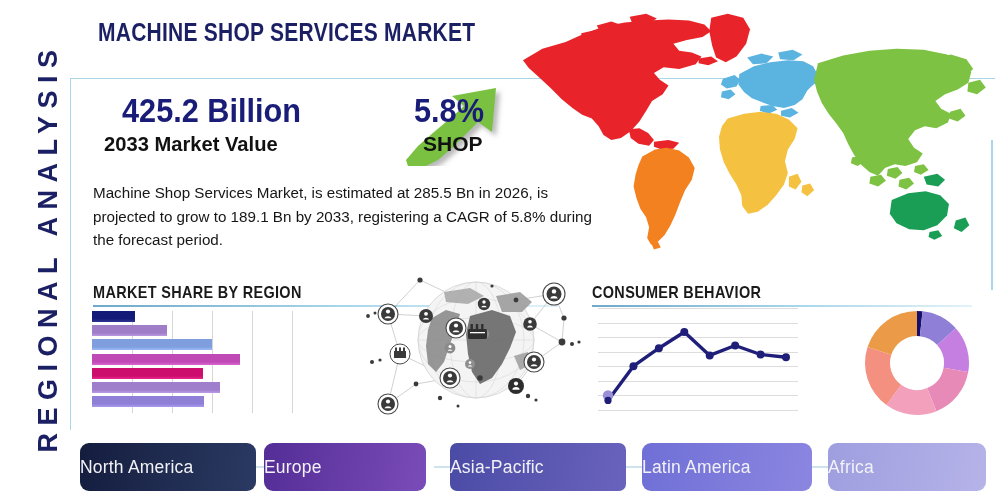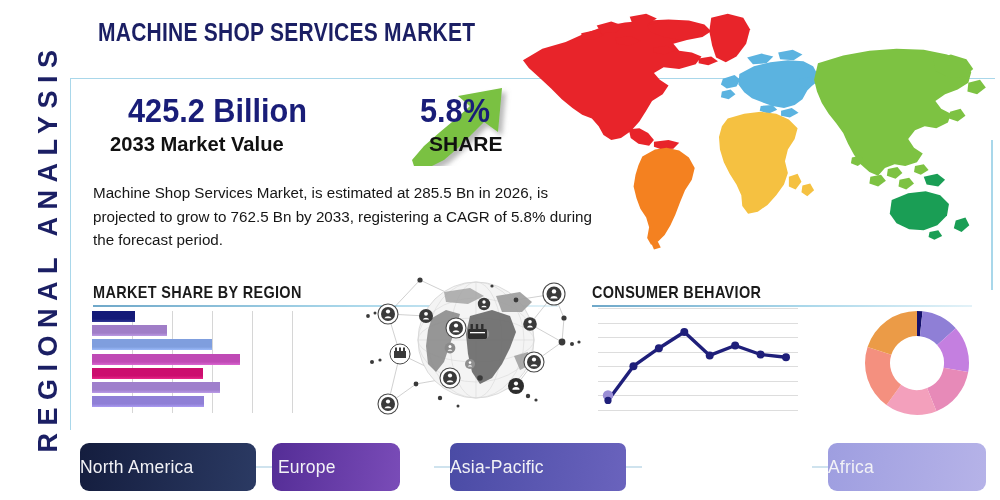--- a/index.html
+++ b/index.html
@@ -42,21 +42,21 @@
     border-left:1.6px solid #a9d7ea;
     box-sizing:border-box;
     pointer-events:none;
   }
   .frame-right{
     position:absolute;left:991px;top:140px;width:1.6px;height:150px;
     background:#a9d7ea;
   }
 
   
-  .kpi-wrap{position:absolute;left:106px;top:96px;width:420px;height:72px;}
+  .kpi-wrap{position:absolute;left:100px;top:96px;width:420px;height:72px;}
   .kpi-value{
     position:absolute;left:22px;top:-4px;
     font-size:33px;font-weight:700;color:#191d78;
     transform:scaleX(.93);transform-origin:left center;
     white-space:nowrap;
   }
   .kpi-label{
     position:absolute;left:4px;top:36px;
     font-size:21px;font-weight:700;color:#111111;
     transform:scaleX(.96);transform-origin:left center;
@@ -196,24 +196,24 @@
       <svg viewBox="0 0 110 82" width="110" height="82" xmlns="http://www.w3.org/2000/svg">
         <defs>
           <filter id="ashadow" x="-20%" y="-20%" width="150%" height="150%">
             <feDropShadow dx="4" dy="4" stdDeviation="2.5" flood-color="#808080" flood-opacity="0.55"></feDropShadow>
           </filter>
         </defs>
         <path filter="url(#ashadow)" fill="#7ac143" d="M6 76 L18 62 L34 48 L52 33 L64 22 L52 12 L96 4 L92 48 L78 38 L66 50 L52 64 L38 76 L26 82 L8 82 Z"></path>
       </svg>
     </div>
     <div class="kpi2-value">5.8%</div>
-    <div class="kpi2-label">SHARE</div>
+    <div class="kpi2-label">SHOP</div>
   </div>
 
-  <div class="body-text">Machine Shop Services Market, is estimated at 285.5 Bn in 2026, is projected to grow to 762.5 Bn by 2033, registering a CAGR of 5.8% during the forecast period.</div>
+  <div class="body-text">Machine Shop Services Market, is estimated at 285.5 Bn in 2026, is projected to grow to 189.1 Bn by 2033, registering a CAGR of 5.8% during the forecast period.</div>
 
   <div class="sec-head" id="head-share">MARKET SHARE BY REGION</div>
   <div class="sec-rule" id="rule-share"></div>
   <div class="sec-head" id="head-behavior">CONSUMER BEHAVIOR</div>
   <div class="sec-rule" id="rule-behavior"></div>
 
   <div class="barchart" id="barchart">
       <div class="bc-grid" style="left: 40px;"></div>
       <div class="bc-grid" style="left: 80px;"></div>
       <div class="bc-grid" style="left: 120px;"></div>
@@ -423,27 +423,30 @@
         <path d="M 74.44587869836562 103.2271479734024 A 52 52 0 0 1 24.435166880791403 97.06888370749726 L 39.12979818810323 76.84345884812359 A 27 27 0 0 0 65.09689855492061 80.04101914003586 Z" fill="#f3a0bc"></path>
         <path d="M 24.435166880791403 97.06888370749726 A 52 52 0 0 1 5.545061152652018 38.93111629250272 L 29.321474060030855 46.65654115187641 A 27 27 0 0 0 39.12979818810323 76.84345884812359 Z" fill="#f4907f"></path>
         <path d="M 5.545061152652018 38.93111629250272 A 52 52 0 0 1 54.99999999999999 3 L 54.99999999999999 28 A 27 27 0 0 0 29.321474060030855 46.65654115187641 Z" fill="#eb9b47"></path>
       </svg></div>
 
   <div class="tabs" id="tabs">
       <div class="tab" style="left: 0px; width: 176px; background: linear-gradient(100deg, rgb(20, 29, 62) 0%, rgb(43, 58, 99) 100%);">
         <span>North America</span>
       </div>
       <div class="tab-connector" style="left: 176px;"></div>
-      <div class="tab" style="left: 192px; width: 128px; background: linear-gradient(100deg, rgb(84, 45, 150) 0%, rgb(122, 76, 184) 100%); padding-left: 6px;">
+      <div class="tab" style="left: 184px; width: 162px; background: linear-gradient(100deg, rgb(84, 45, 150) 0%, rgb(122, 76, 184) 100%);">
         <span>Europe</span>
       </div>
       <div class="tab-connector" style="left: 354px;"></div>
       <div class="tab" style="left: 370px; width: 176px; background: linear-gradient(100deg, rgb(74, 75, 165) 0%, rgb(106, 99, 189) 100%); border-radius: 7px;">
         <span>Asia-Pacific</span>
       </div>
       <div class="tab-connector" style="left: 546px;"></div>
+      <div class="tab" style="left: 562px; width: 170px; background: linear-gradient(100deg, rgb(111, 111, 214) 0%, rgb(139, 134, 224) 100%);">
+        <span>Latin America</span>
+      </div>
       <div class="tab-connector" style="left: 732px;"></div>
       <div class="tab" style="left: 748px; width: 158px; background: linear-gradient(100deg, rgb(158, 158, 224) 0%, rgb(182, 179, 232) 100%);">
         <span>Africa</span>
       </div>
     </div>
 
 </div>
 
 </body></html>

